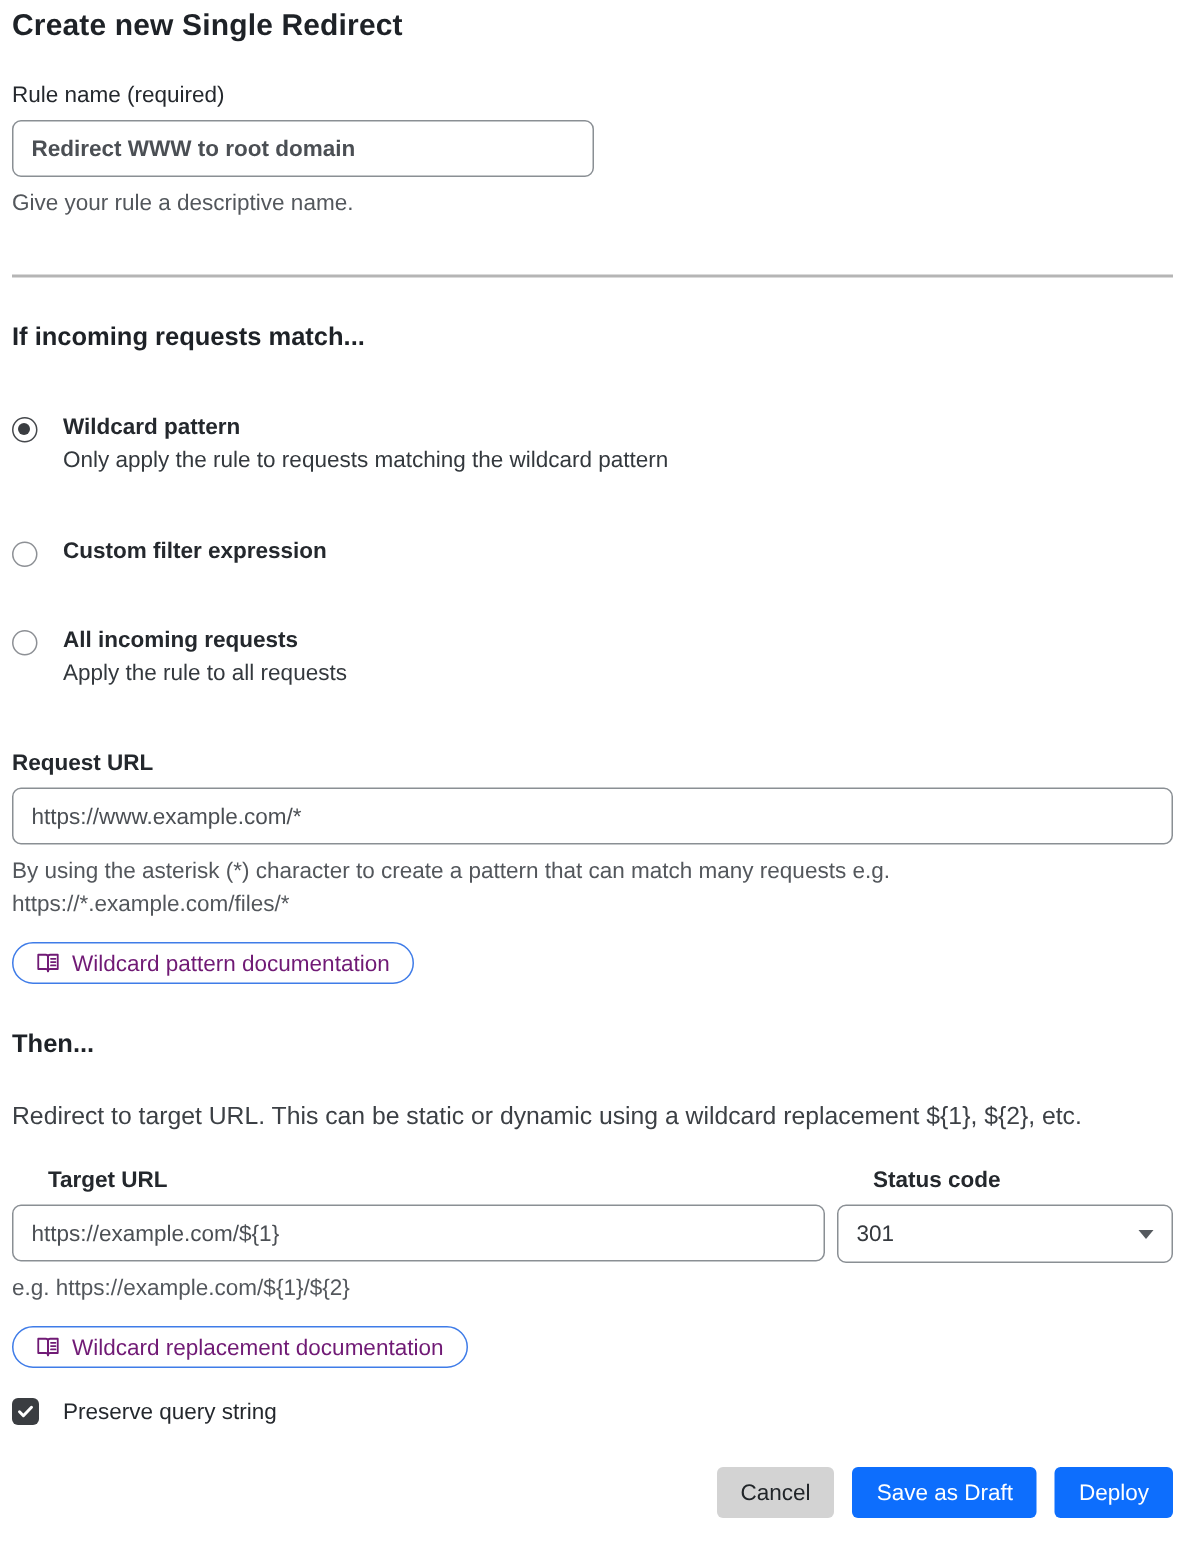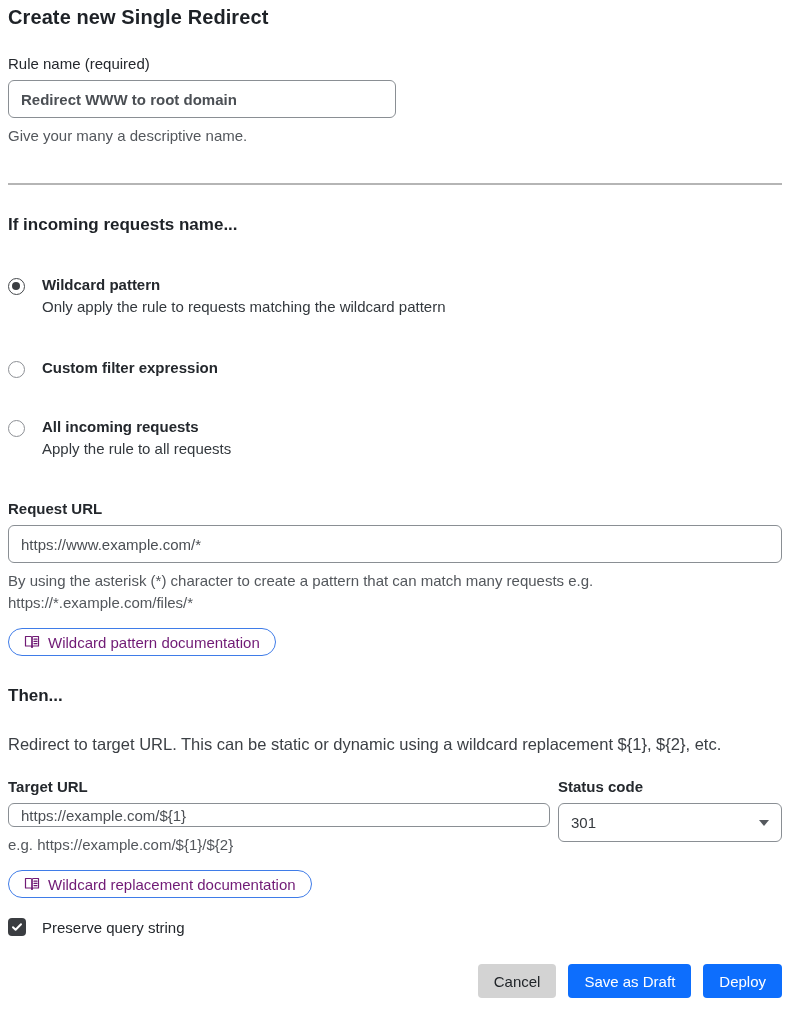--- a/index.html
+++ b/index.html
@@ -113,22 +113,22 @@
     margin-top: 26px;
     line-height: 24px;
   }
   .target-row {
     display: flex;
     gap: 8px;
     align-items: flex-start;
   }
   .target-col { width: 542px; }
   .status-col { width: 224px; }
-  .target-row .field-label { margin-top: 22px; }
-  .target-input { height: 24px; }
+  .target-row .field-label { margin-top: 22px; margin-left: 24px; }
+  .target-input { height: 38px; }
   .select-box {
     display: flex;
     align-items: center;
     justify-content: space-between;
     height: 39px;
     border: 1px solid #8a8f94;
     border-radius: 6px;
     padding: 0 12px;
     font-size: 15px;
     color: #35393e;
@@ -182,25 +182,25 @@
 </style>
 </head>
 <body>
 
 
 
 <h1 class="page-title">Create new Single Redirect</h1>
 
 <div class="field-label">Rule name (required)</div>
 <input class="text-input rule-name-input" type="text" value="Redirect WWW to root domain" style="">
-<div class="help-text">Give your many a descriptive name.</div>
+<div class="help-text">Give your rule a descriptive name.</div>
 
 <hr class="divider">
 
-<h2 class="section-heading">If incoming requests name...</h2>
+<h2 class="section-heading">If incoming requests match...</h2>
 
 <div class="radio-group">
   <div class="radio-row">
     <span class="radio-circle checked"></span>
     <span class="radio-texts">
       <div class="radio-label">Wildcard pattern</div>
       <div class="radio-desc">Only apply the rule to requests matching the wildcard pattern</div>
     </span>
   </div>
   <div class="radio-row">

